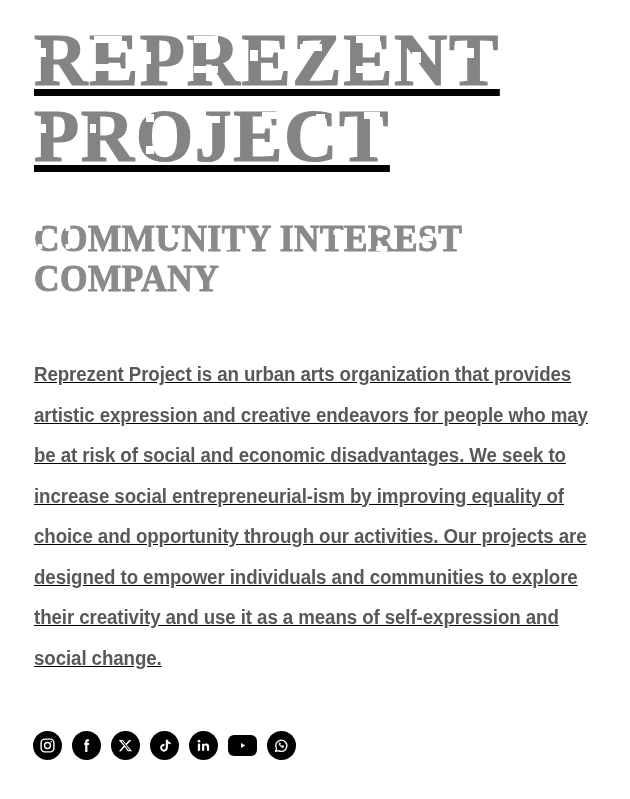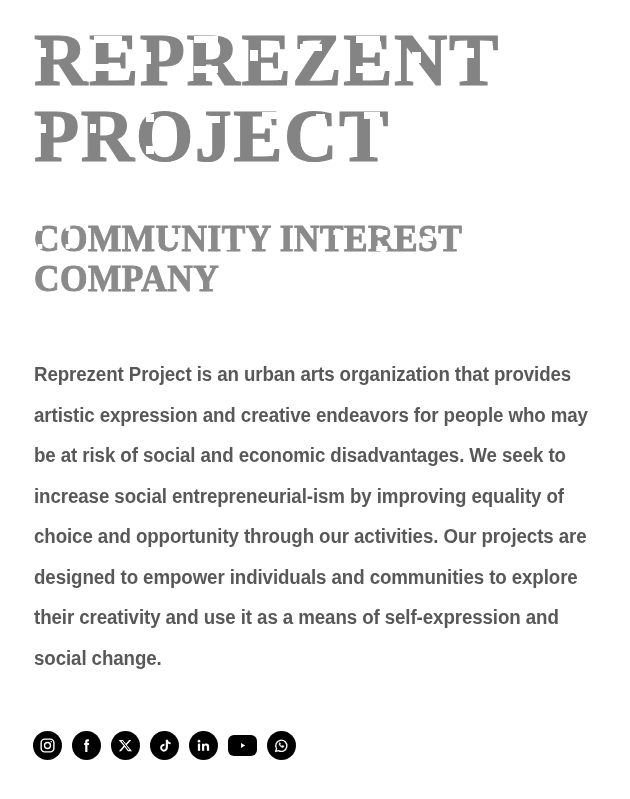--- a/index.html
+++ b/index.html
@@ -15,20 +15,21 @@
     overflow: hidden;
     position: relative;
   }
 
   .page {
     width: 630px;
     height: 799px;
     background: #ffffff;
     padding: 0;
     position: relative;
+    text-decoration: underline;
   }
 
   
   .hero {
     padding: 22px 30px 0 34px;
   }
 
   .brand-title {
     font-family: "Liberation Serif", "DejaVu Serif", serif;
     font-weight: bold;

